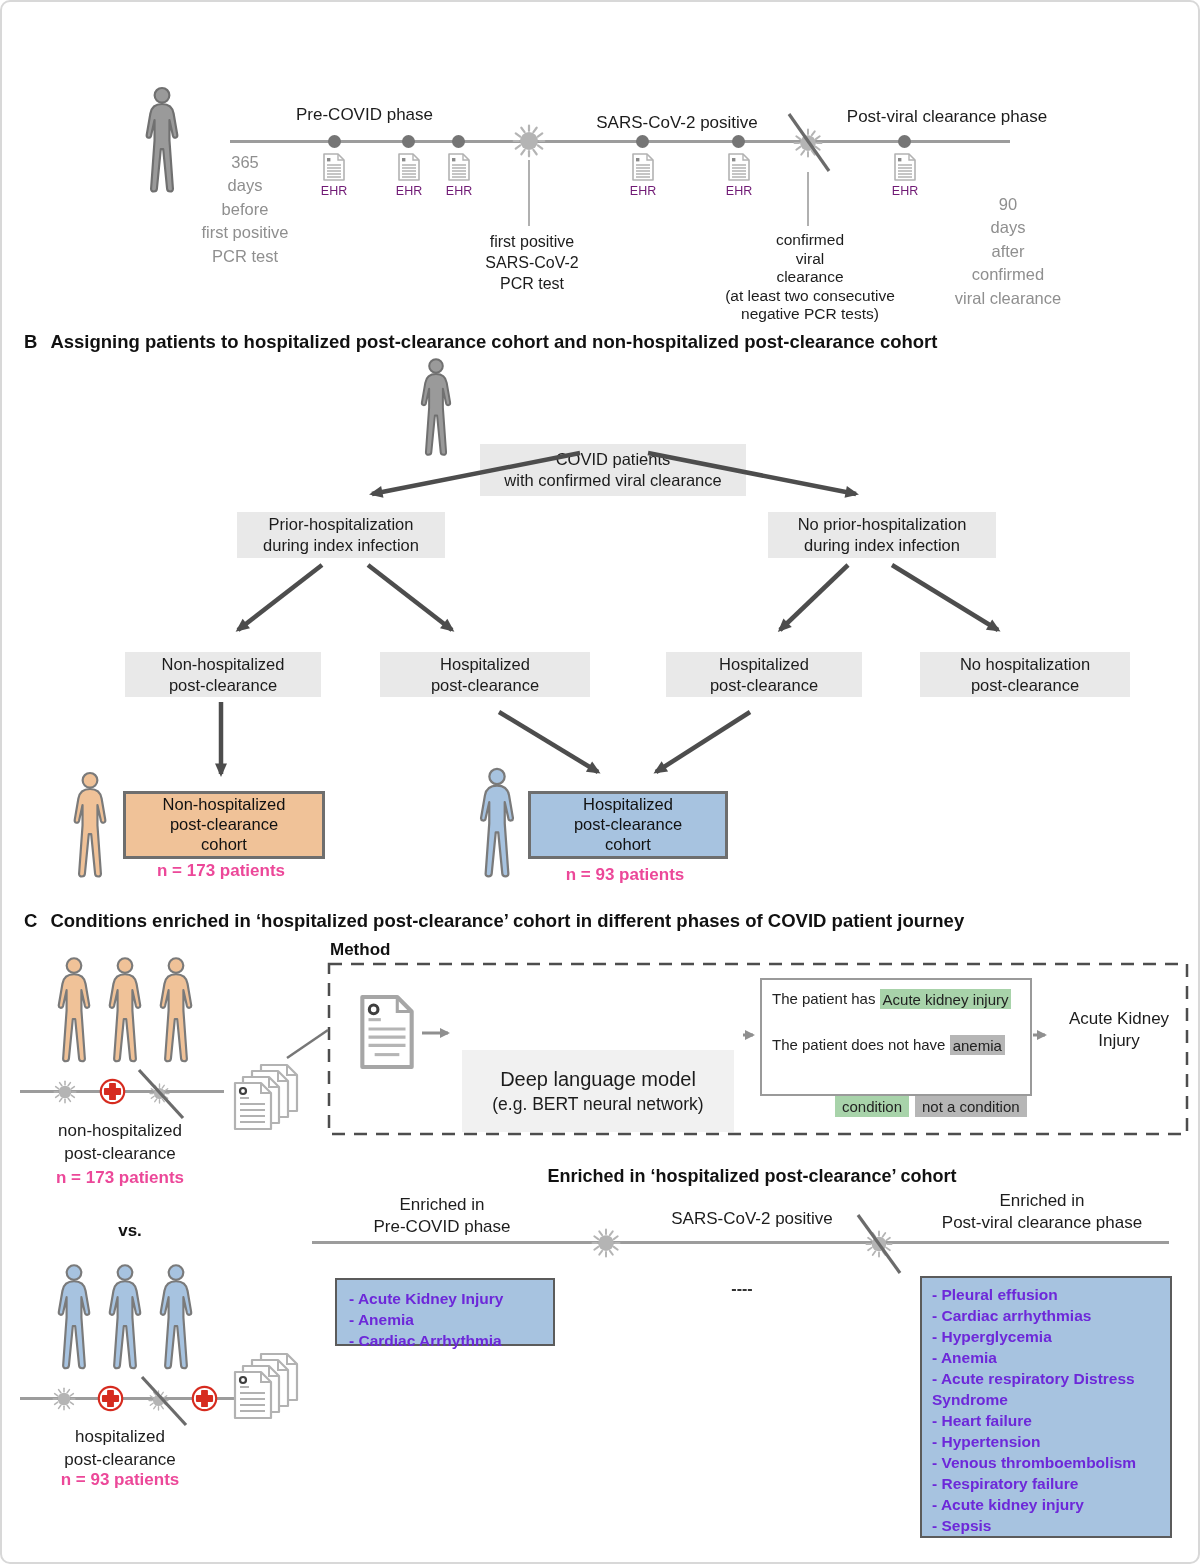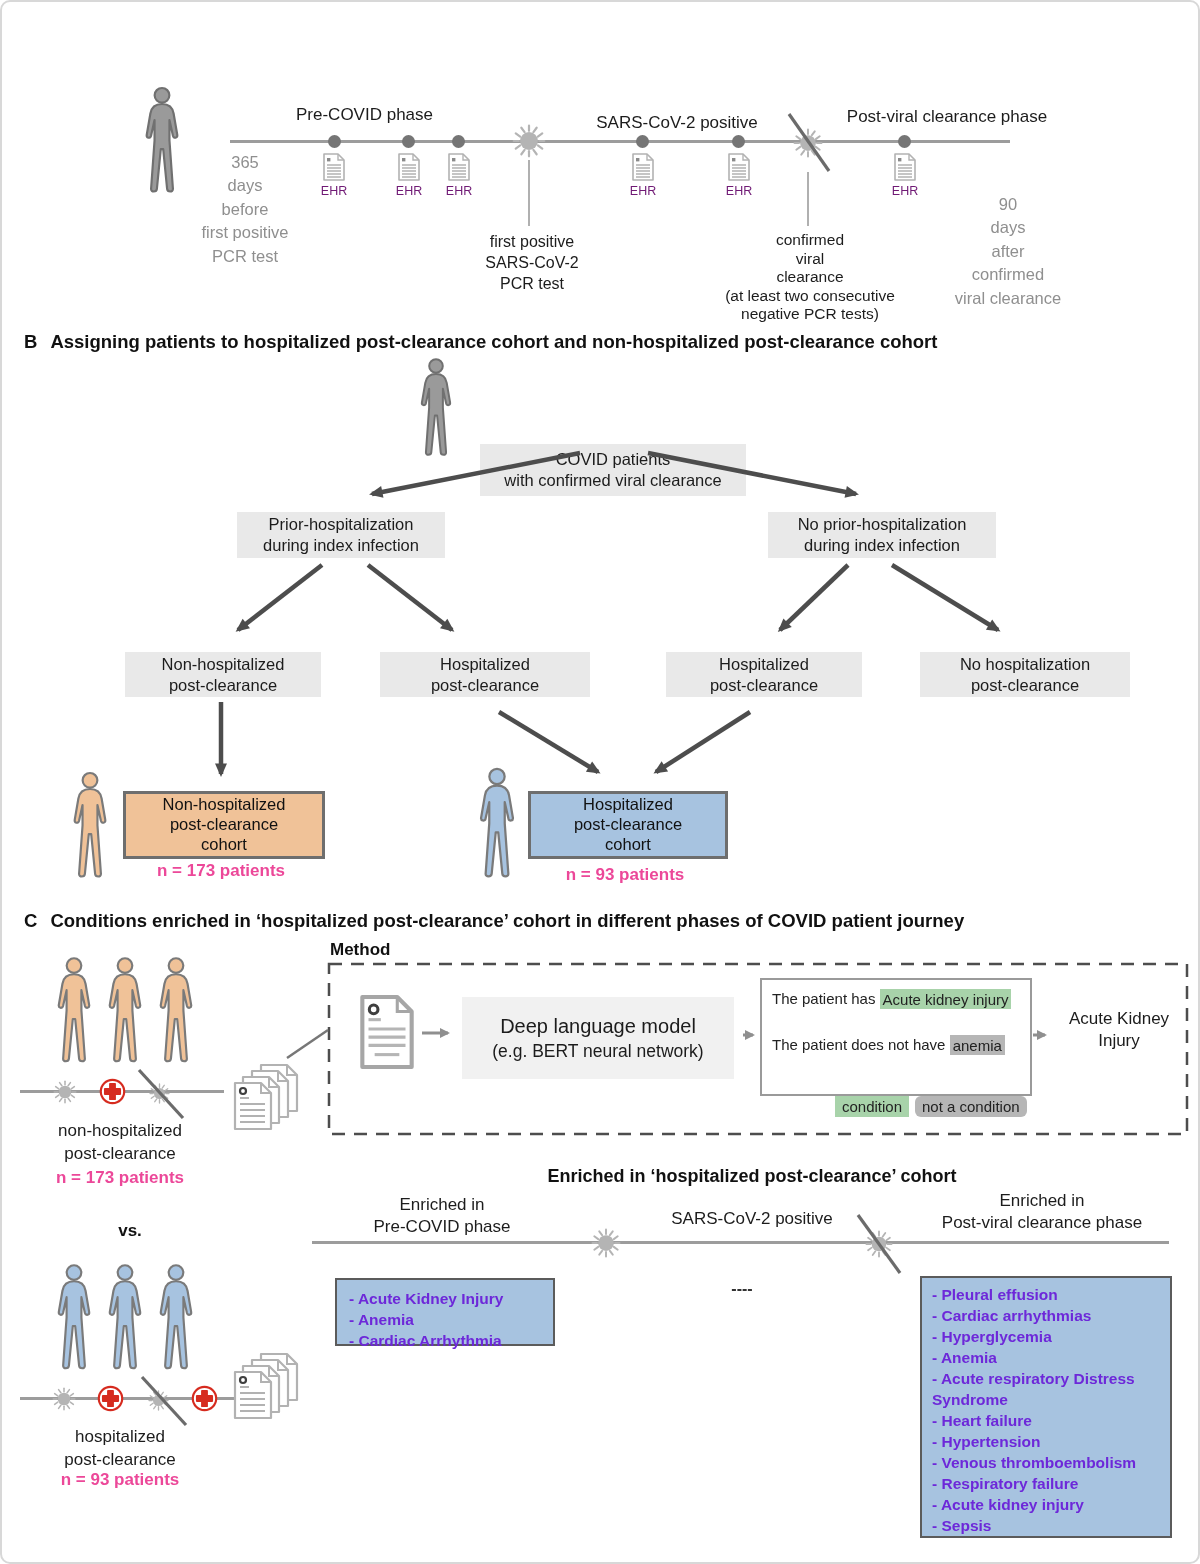--- a/index.html
+++ b/index.html
@@ -263,36 +263,36 @@
   <div class="panel-title" style="left:22px;top:908px;">
     <span class="plabel">C</span><span>Conditions enriched in ‘hospitalized post-clearance’ cohort in different phases of COVID patient journey</span>
   </div>
 
   <div class="method-label" style="left:328px;top:938px;">Method</div>
 
   <svg class="icon" style="left:358px;top:993px;" width="54" height="74" viewBox="0 0 52 72">
       <use href="#g-bigdoc"></use>
     </svg>
 
-  <div class="lmbox" style="left:460px;top:995px;width:272px;height:82px;">
+  <div class="lmbox" style="left:460px;top:1048px;width:272px;height:82px;">
     <div class="lm1">Deep language model</div>
     <div class="lm2">(e.g. BERT neural network)</div>
   </div>
 
   <div class="sbox" style="left:758px;top:976px;width:268px;height:114px;">
     <div class="srow" style="top:10px;">
       <span>The patient has</span> <span class="hl-green">Acute kidney injury</span>
     </div>
     <div class="srow" style="top:56px;">
       <span>The patient does not have</span> <span class="hl-gray">anemia</span>
     </div>
   </div>
 
   <div class="chip green" style="left:833px;top:1094px;">condition</div>
-  <div class="chip graychip" style="left:913px;top:1094px;border-radius:6px;">not a condition</div>
+  <div class="chip graychip" style="left:913px;top:1094px;">not a condition</div>
 
   <div class="outlabel pre" style="left:1050px;top:1006px;width:134px;">Acute Kidney
 Injury</div>
 
   <svg class="icon" style="left:46px;top:955px;fill:#f0c298;stroke:#7a7a7a;" width="52" height="112" viewBox="0 0 60 130">
       <use href="#g-person"></use>
     </svg>
   <svg class="icon" style="left:97px;top:955px;fill:#f0c298;stroke:#7a7a7a;" width="52" height="112" viewBox="0 0 60 130">
       <use href="#g-person"></use>
     </svg>

